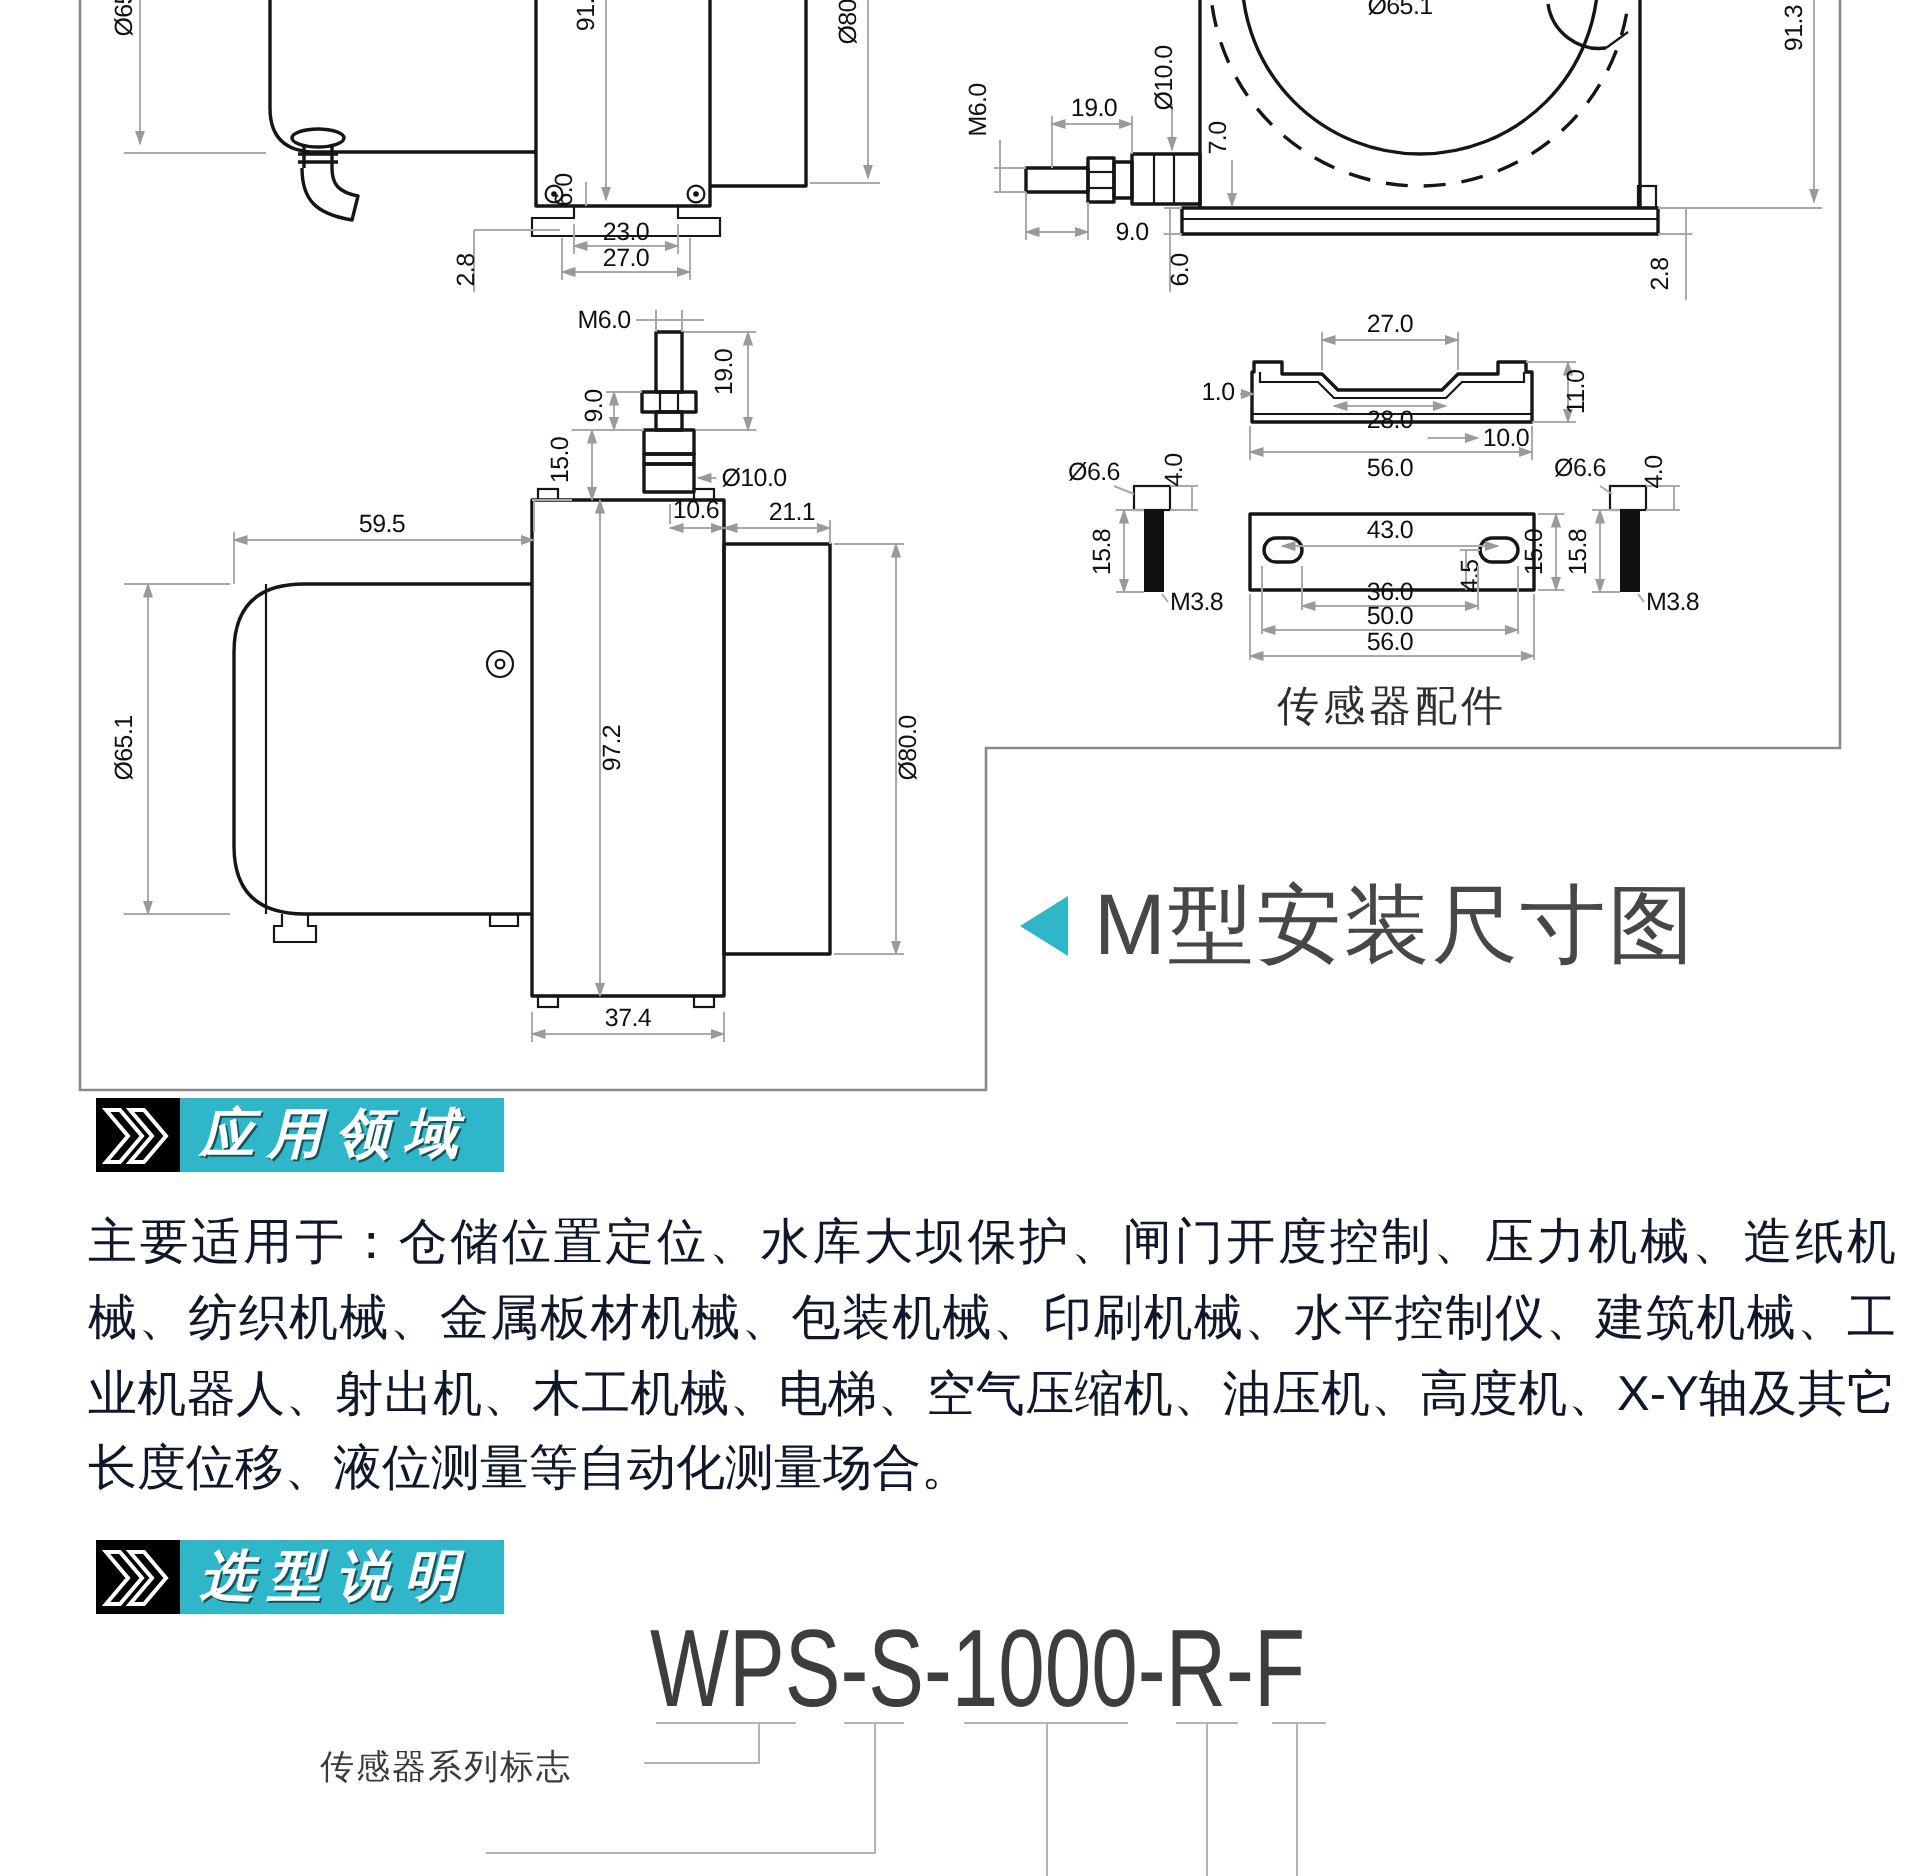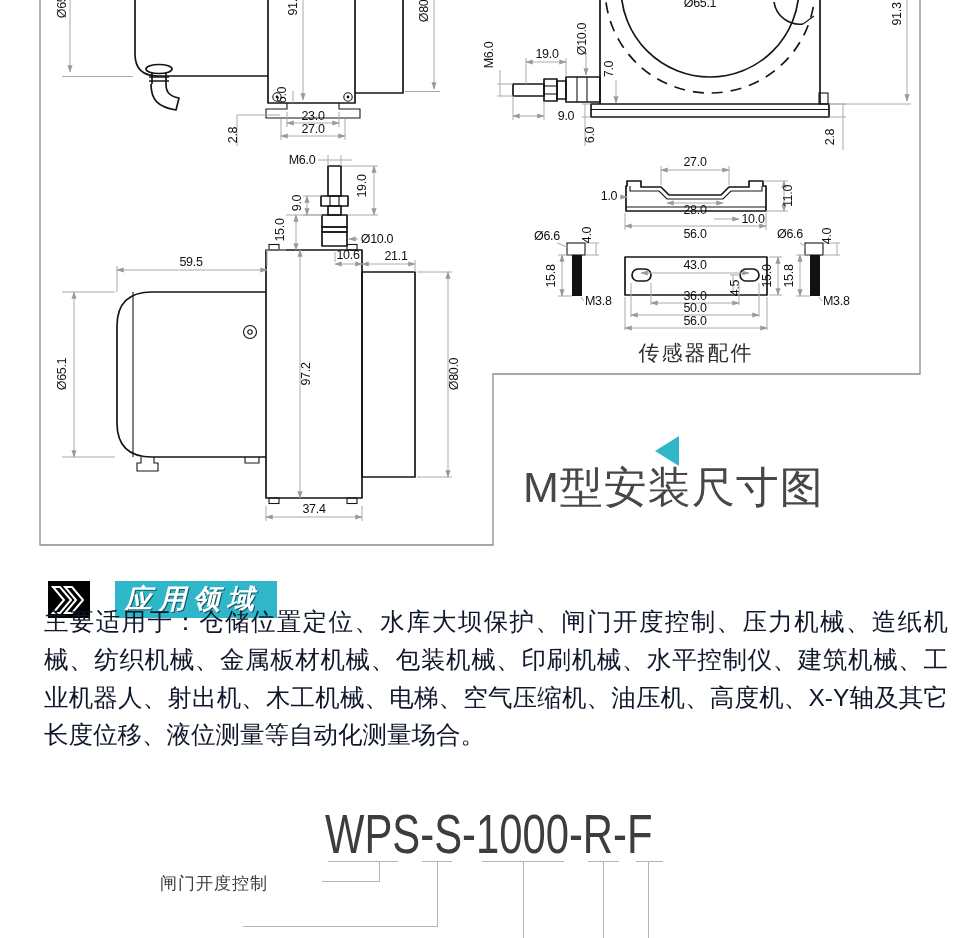--- a/index.html
+++ b/index.html
@@ -9,21 +9,21 @@
   #dwg{position:absolute;left:0;top:0;}
   .o  {stroke:#161616;stroke-width:1.7;fill:none;stroke-linejoin:round;}
   .o2 {stroke:#161616;stroke-width:1.1;fill:none;}
   .d  {stroke:#aaaaaa;stroke-width:1;fill:none;}
   .frame{stroke:#8a8a8a;stroke-width:1.3;fill:none;}
   .dt {font:12.5px "Liberation Sans",sans-serif;fill:#101010;text-anchor:middle;letter-spacing:-0.3px;}
   .dts{font:12.5px "Liberation Sans",sans-serif;fill:#101010;text-anchor:start;letter-spacing:-0.3px;}
   .blk{fill:#111;stroke:none;}
   .cap{font:21px "Liberation Sans",sans-serif;fill:#2e2e2e;text-anchor:middle;letter-spacing:2px;}
   
-  .dwg-title{position:absolute;left:510px;top:436px;display:flex;align-items:center;height:54px;flex-direction:column;}
+  .dwg-title{position:absolute;left:510px;top:436px;display:flex;align-items:center;height:54px;}
   .tri-left{width:0;height:0;border-top:15px solid transparent;border-bottom:15px solid transparent;
             border-right:24px solid #2fb7c9;}
   .dwg-title-text{margin-left:13px;font-size:43px;color:#474747;letter-spacing:1px;line-height:1;}
   
   .sec-header{position:absolute;left:48px;display:flex;height:37px;}
   .chev-box{width:42px;background:#000;display:flex;align-items:center;justify-content:center;}
   .sec-title{background:#2fb7c9;color:#fff;font-size:27px;font-weight:bold;font-style:italic;
              font-family:"Liberation Serif",serif;display:flex;align-items:center;
              padding:0 16px 2px 10px;letter-spacing:7px;text-shadow:1px 1px 0 rgba(0,0,0,.55);}
   
@@ -283,45 +283,54 @@
     </g>
 
     <text class="cap" x="696" y="360">传感器配件</text>
   </svg>
 
   <div class="dwg-title">
     <span class="tri-left"></span>
     <span class="dwg-title-text">M型安装尺寸图</span>
   </div>
 
-  <div class="sec-header" style="top:581px;gap:25px;">
+  <div class="sec-header" style="top:549px;">
     <span class="chev-box">
       <svg width="36" height="30" viewBox="0 0 36 30">
         <path d="M2,2 L9,2 L20,15 L9,28 L2,28 L13,15 Z" fill="none" stroke="#fff" stroke-width="2"></path>
         <path d="M14,2 L21,2 L32,15 L21,28 L14,28 L25,15 Z" fill="none" stroke="#fff" stroke-width="2"></path>
       </svg>
     </span>
     <span class="sec-title">应用领域</span>
   </div>
 
   <div class="app-text">主要适用于：仓储位置定位、水库大坝保护、闸门开度控制、压力机械、造纸机械、纺织机械、金属板材机械、包装机械、印刷机械、水平控制仪、建筑机械、工业机器人、射出机、木工机械、电梯、空气压缩机、油压机、高度机、X-Y轴及其它长度位移、液位测量等自动化测量场合。</div>
 
+  <div class="sec-header" style="top:770px;">
+    <span class="chev-box">
+      <svg width="36" height="30" viewBox="0 0 36 30">
+        <path d="M2,2 L9,2 L20,15 L9,28 L2,28 L13,15 Z" fill="none" stroke="#fff" stroke-width="2"></path>
+        <path d="M14,2 L21,2 L32,15 L21,28 L14,28 L25,15 Z" fill="none" stroke="#fff" stroke-width="2"></path>
+      </svg>
+    </span>
+    <span class="sec-title">选型说明</span>
+  </div>
 
   <div class="model-code">WPS-S-1000-R-F</div>
 
   <div class="ld" style="left:328px;top:861px;width:70px;height:1px;"></div>
   <div class="ld" style="left:422px;top:861px;width:30px;height:1px;"></div>
   <div class="ld" style="left:482px;top:861px;width:82px;height:1px;"></div>
   <div class="ld" style="left:588px;top:861px;width:31px;height:1px;"></div>
   <div class="ld" style="left:636px;top:861px;width:27px;height:1px;"></div>
 
   <div class="ld" style="left:379px;top:861px;width:1px;height:21px;"></div>
   <div class="ld" style="left:437px;top:861px;width:1px;height:66px;"></div>
   <div class="ld" style="left:523px;top:861px;width:1px;height:77px;"></div>
   <div class="ld" style="left:603px;top:861px;width:1px;height:77px;"></div>
   <div class="ld" style="left:648px;top:861px;width:1px;height:77px;"></div>
   <div class="ld" style="left:322px;top:881px;width:58px;height:1px;"></div>
   <div class="ld" style="left:243px;top:926px;width:195px;height:1px;"></div>
 
-  <div class="callout" style="top:872px;">闸门开度控制</div>
+  <div class="callout" style="top:872px;">传感器系列标志</div>
   <div class="callout" style="top:915px;margin-top:28px;">机座型号</div>
 
 </div>
 
 </body></html>

